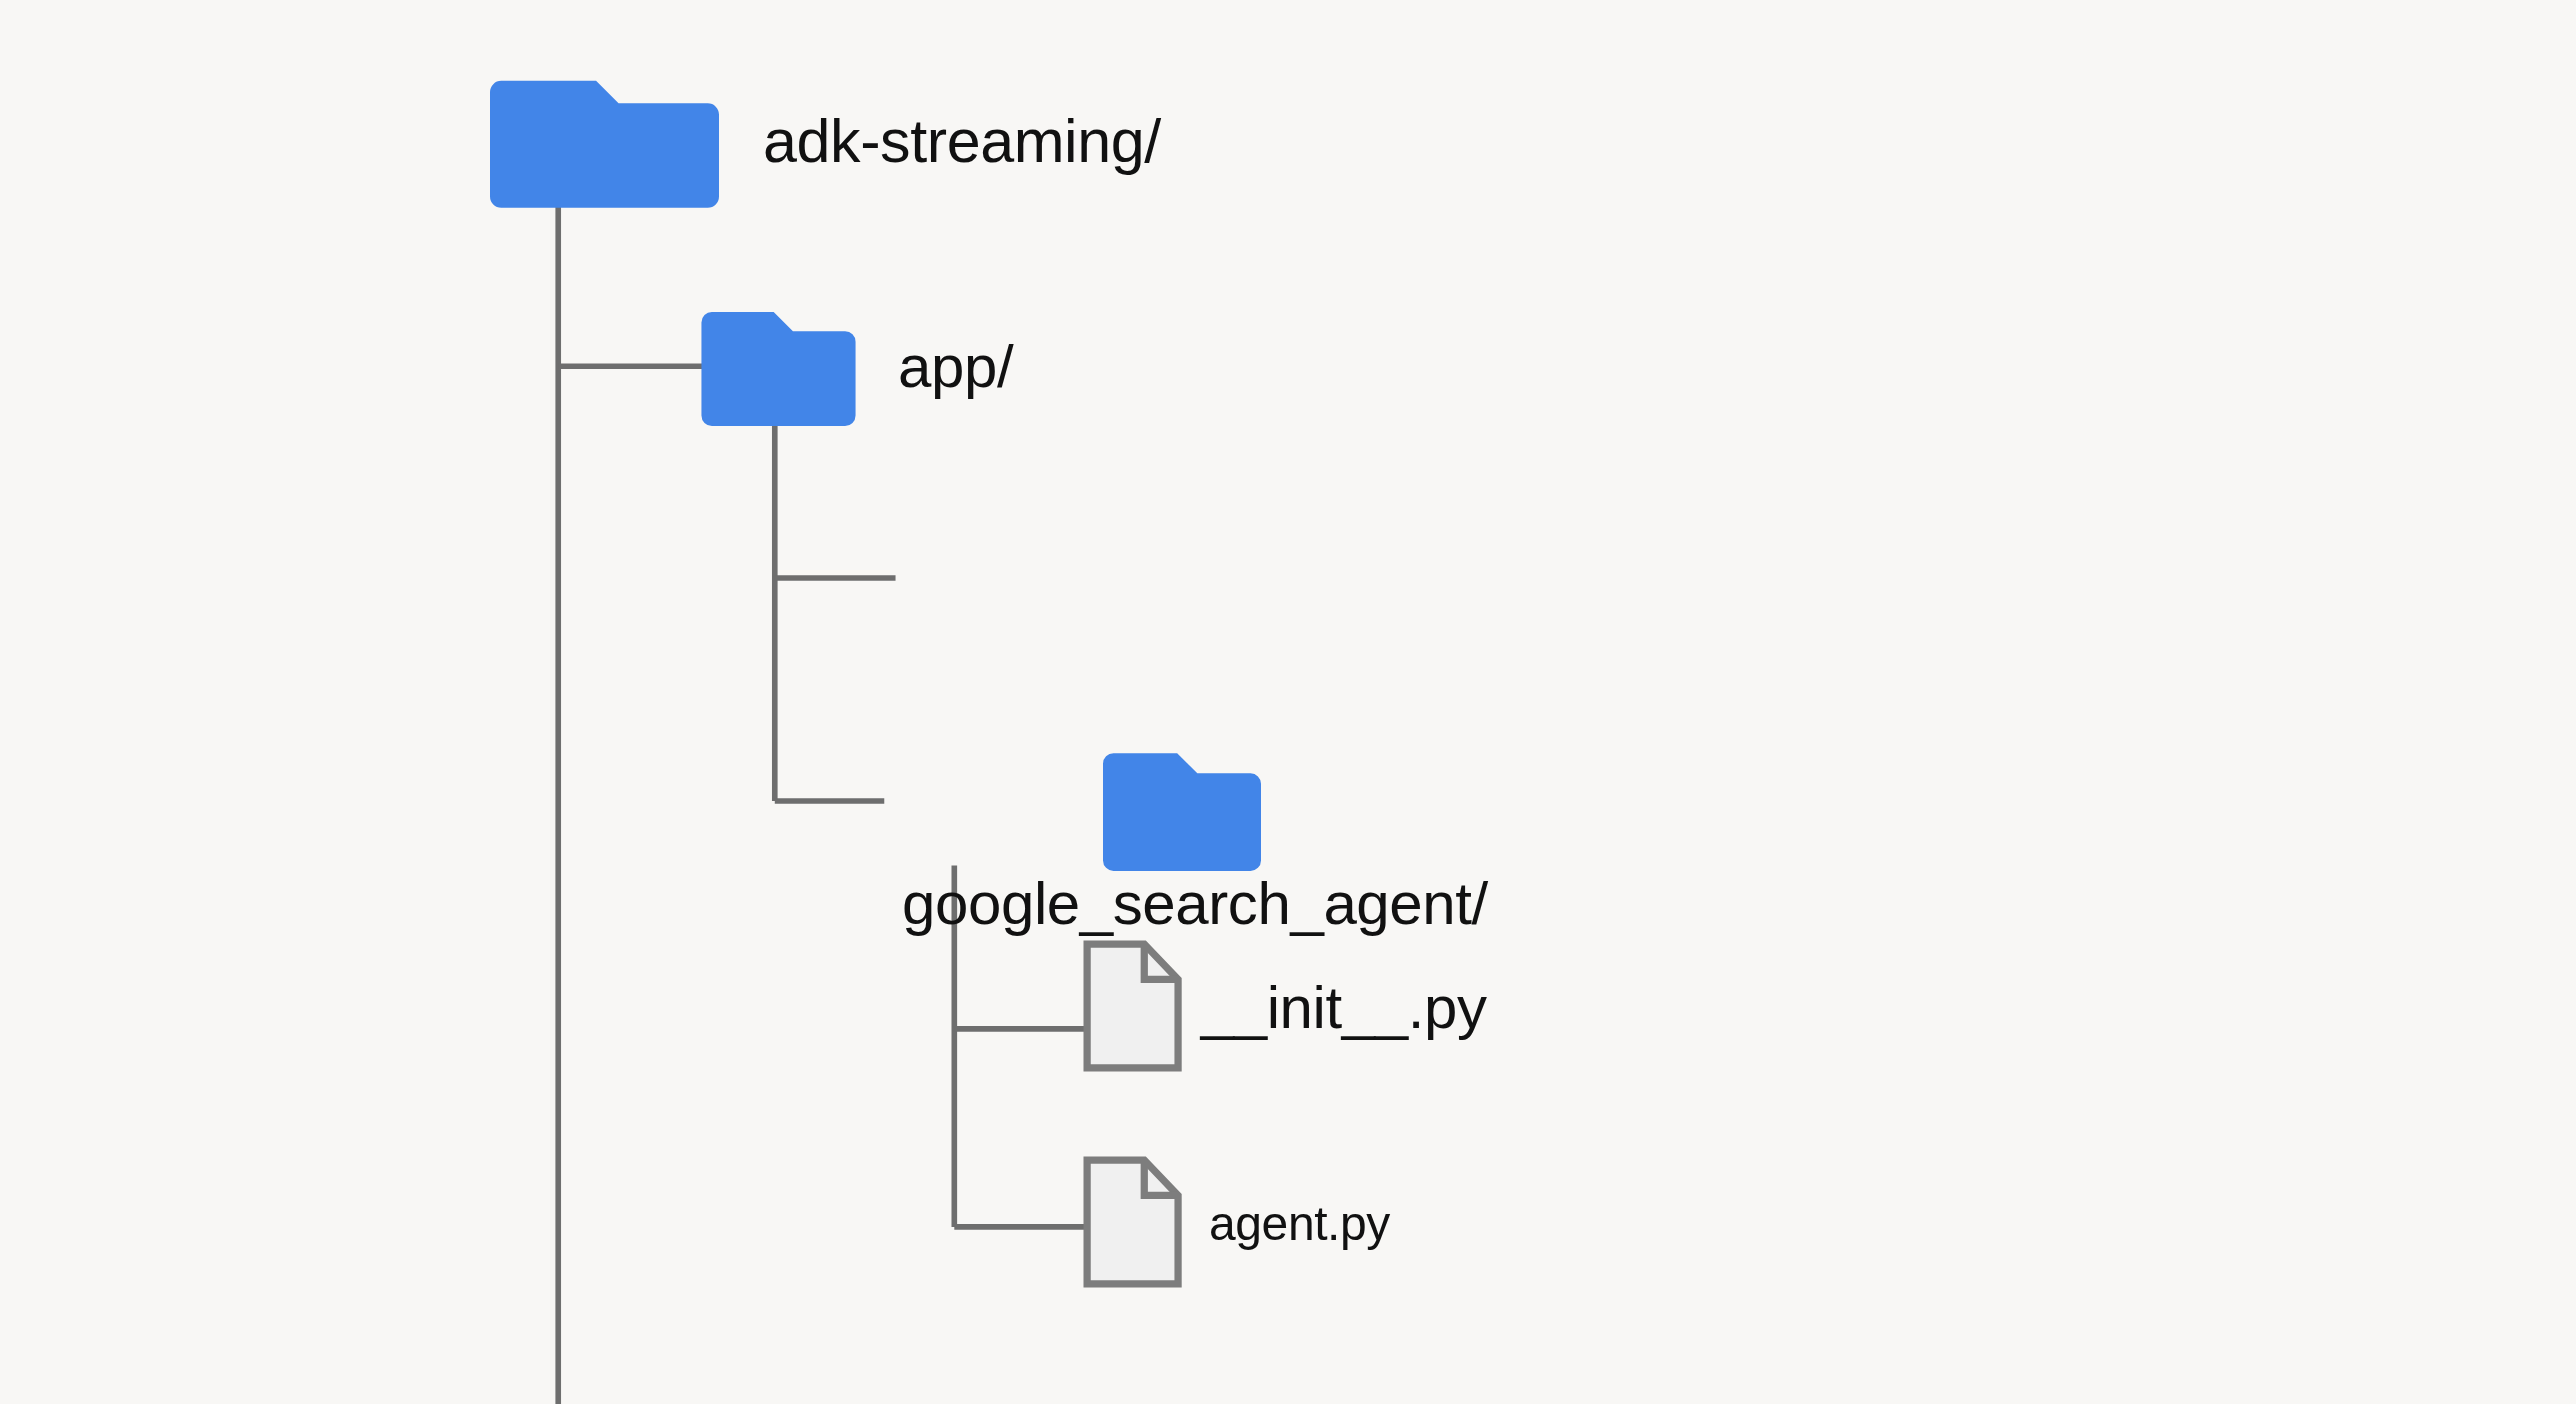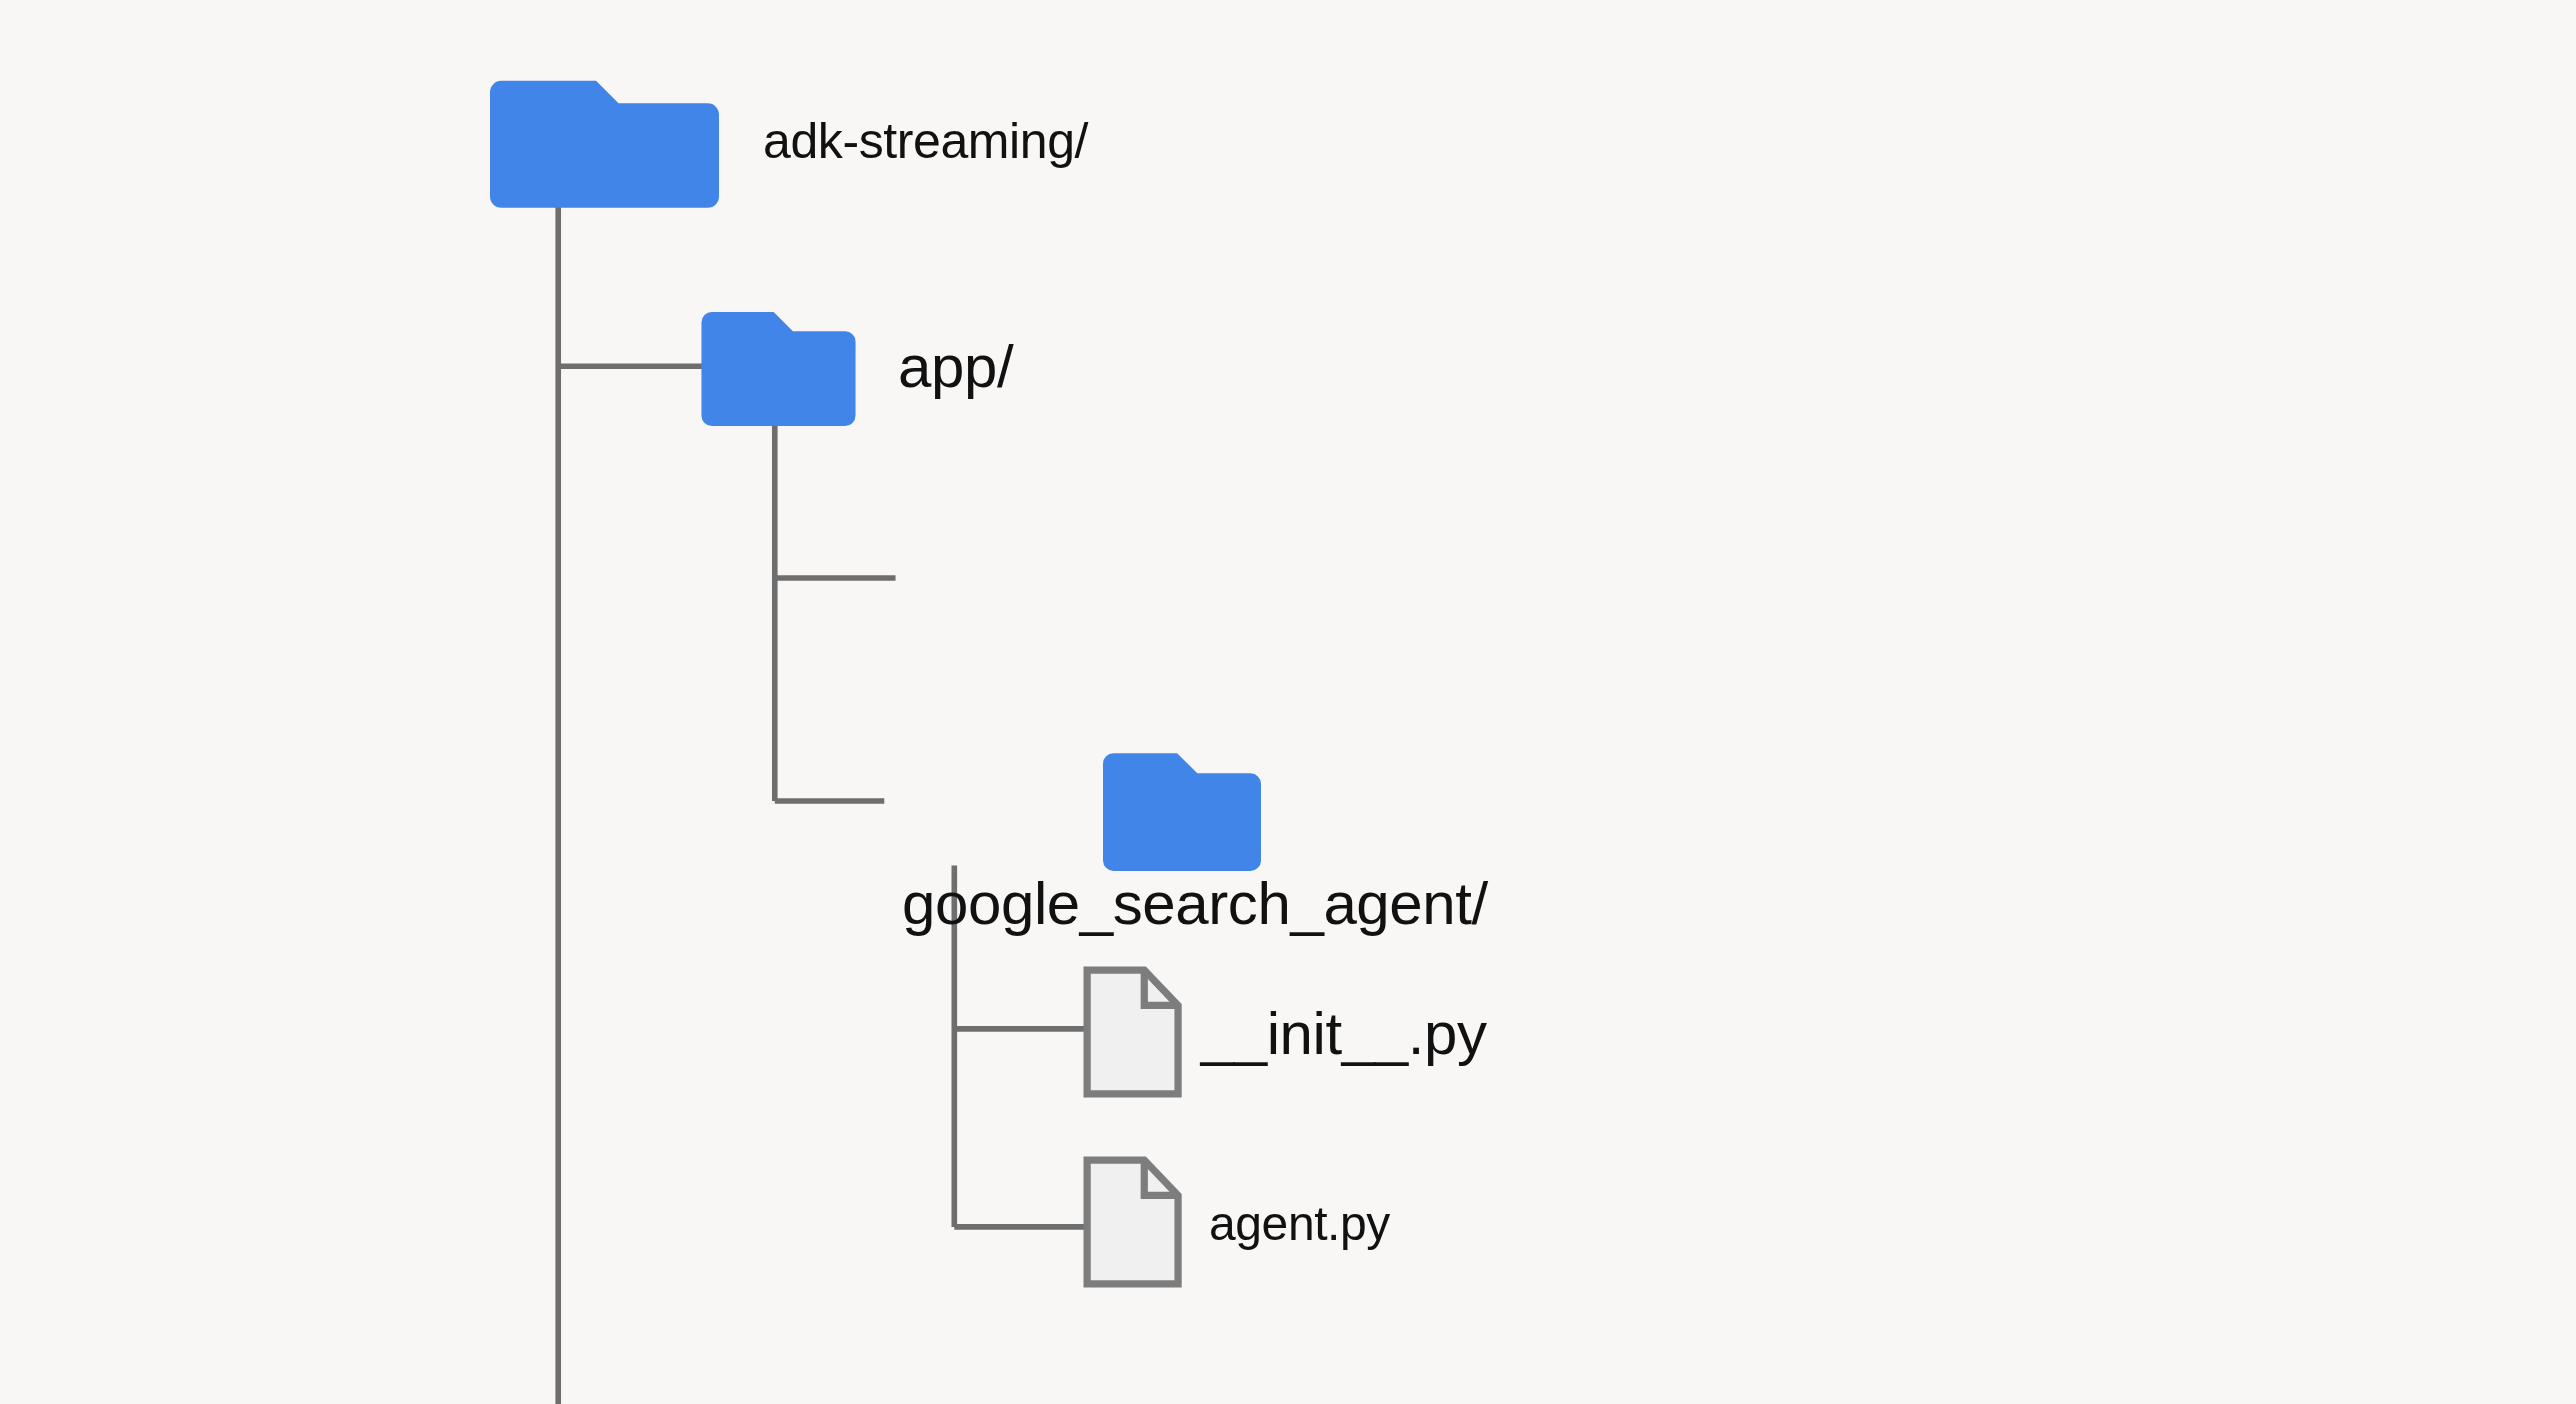--- a/index.html
+++ b/index.html
@@ -37,36 +37,36 @@
     color: #111111;
     font-family: "Liberation Sans", sans-serif;
     font-weight: 400;
     letter-spacing: -0.4px;
     white-space: nowrap;
     line-height: 1;
   }
 
   
   #node-root { left: 490px; top: 71px; }
-  #node-root .node-label { font-size: 50px; margin-left: 44px; }
+  #node-root .node-label { font-size: 61px; margin-left: 44px; }
 
   
   #node-app { left: 701px; top: 304px; }
   #node-app .node-label { font-size: 60px; margin-left: 42px; }
 
   
   #node-env { left: 890px; top: 515px; }
   #node-env .node-label { font-size: 60px; margin-left: 36px; }
 
   
   #node-gsa { left: 876px; top: 745px; flex-direction: column; }
   #node-gsa .node-label { font-size: 60px; margin-left: 26px; }
 
   
-  #node-init { left: 1083px; top: 966px; }
+  #node-init { left: 1083px; top: 940px; }
   #node-init .node-label { font-size: 60px; margin-left: 17.7px; }
 
   
   #node-agent { left: 1083px; top: 1156px; }
   #node-agent .node-label { font-size: 48px; margin-left: 26px; }
 </style>
 </head>
 <body>
 
 <div id="canvas">

